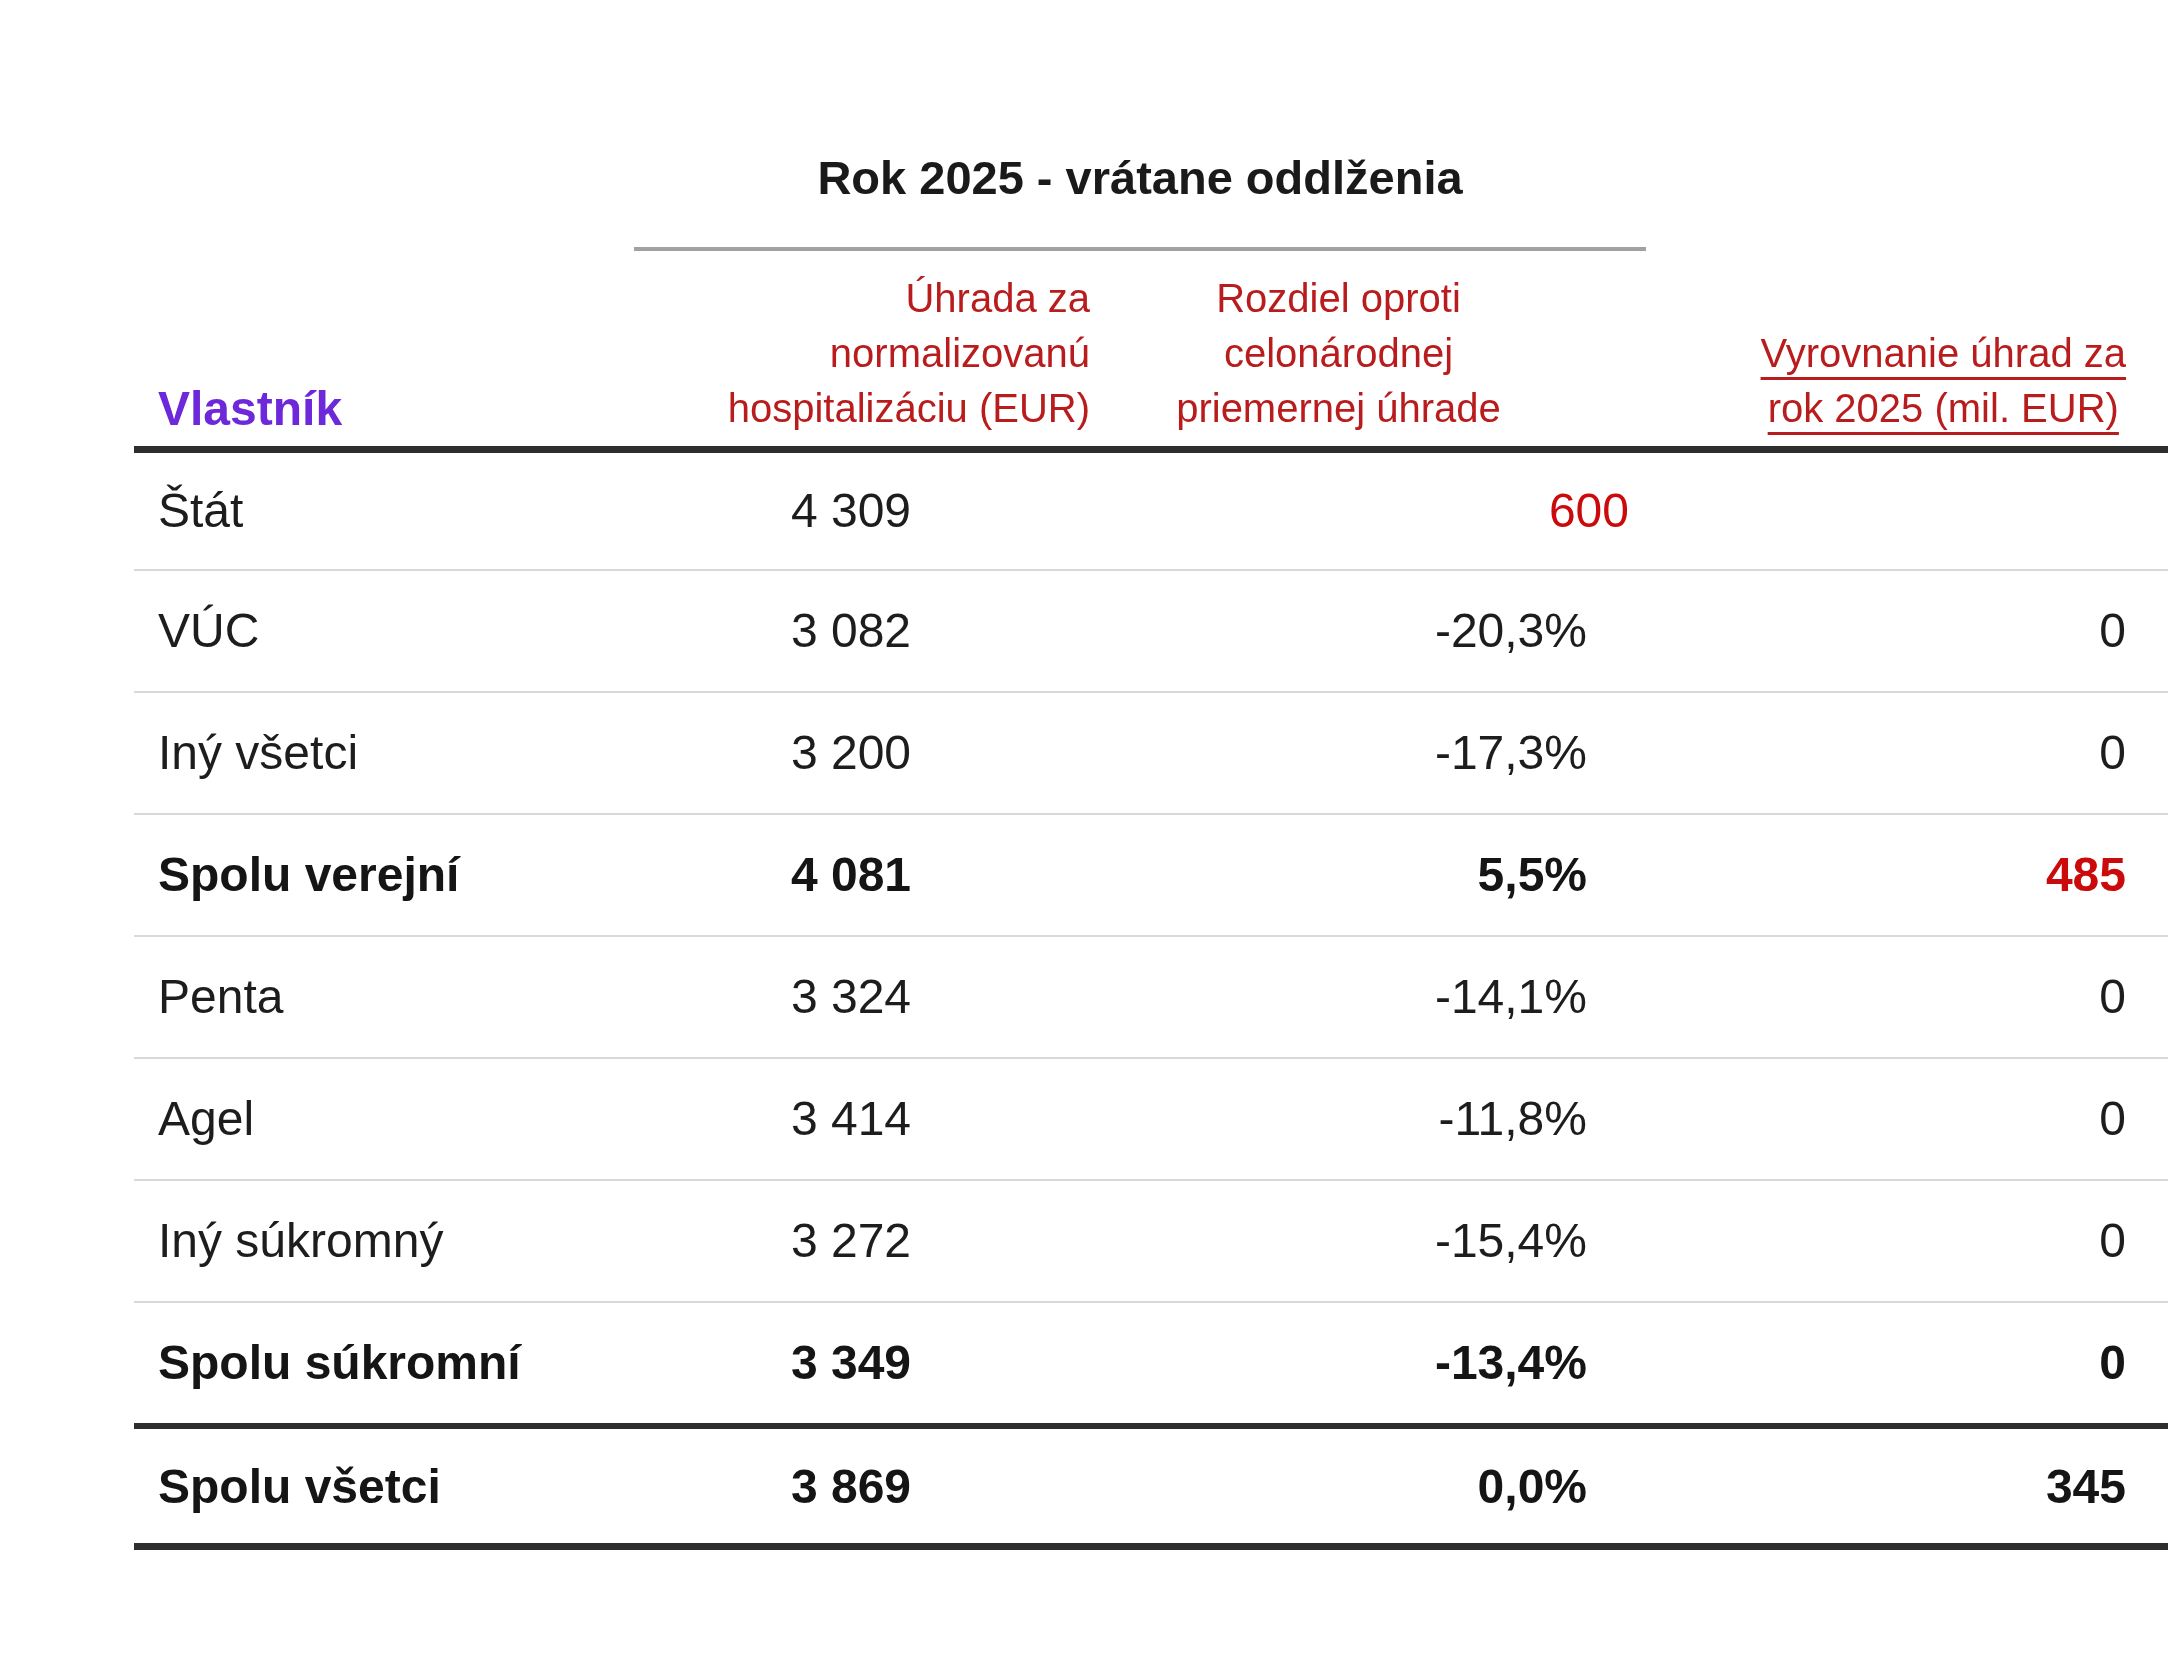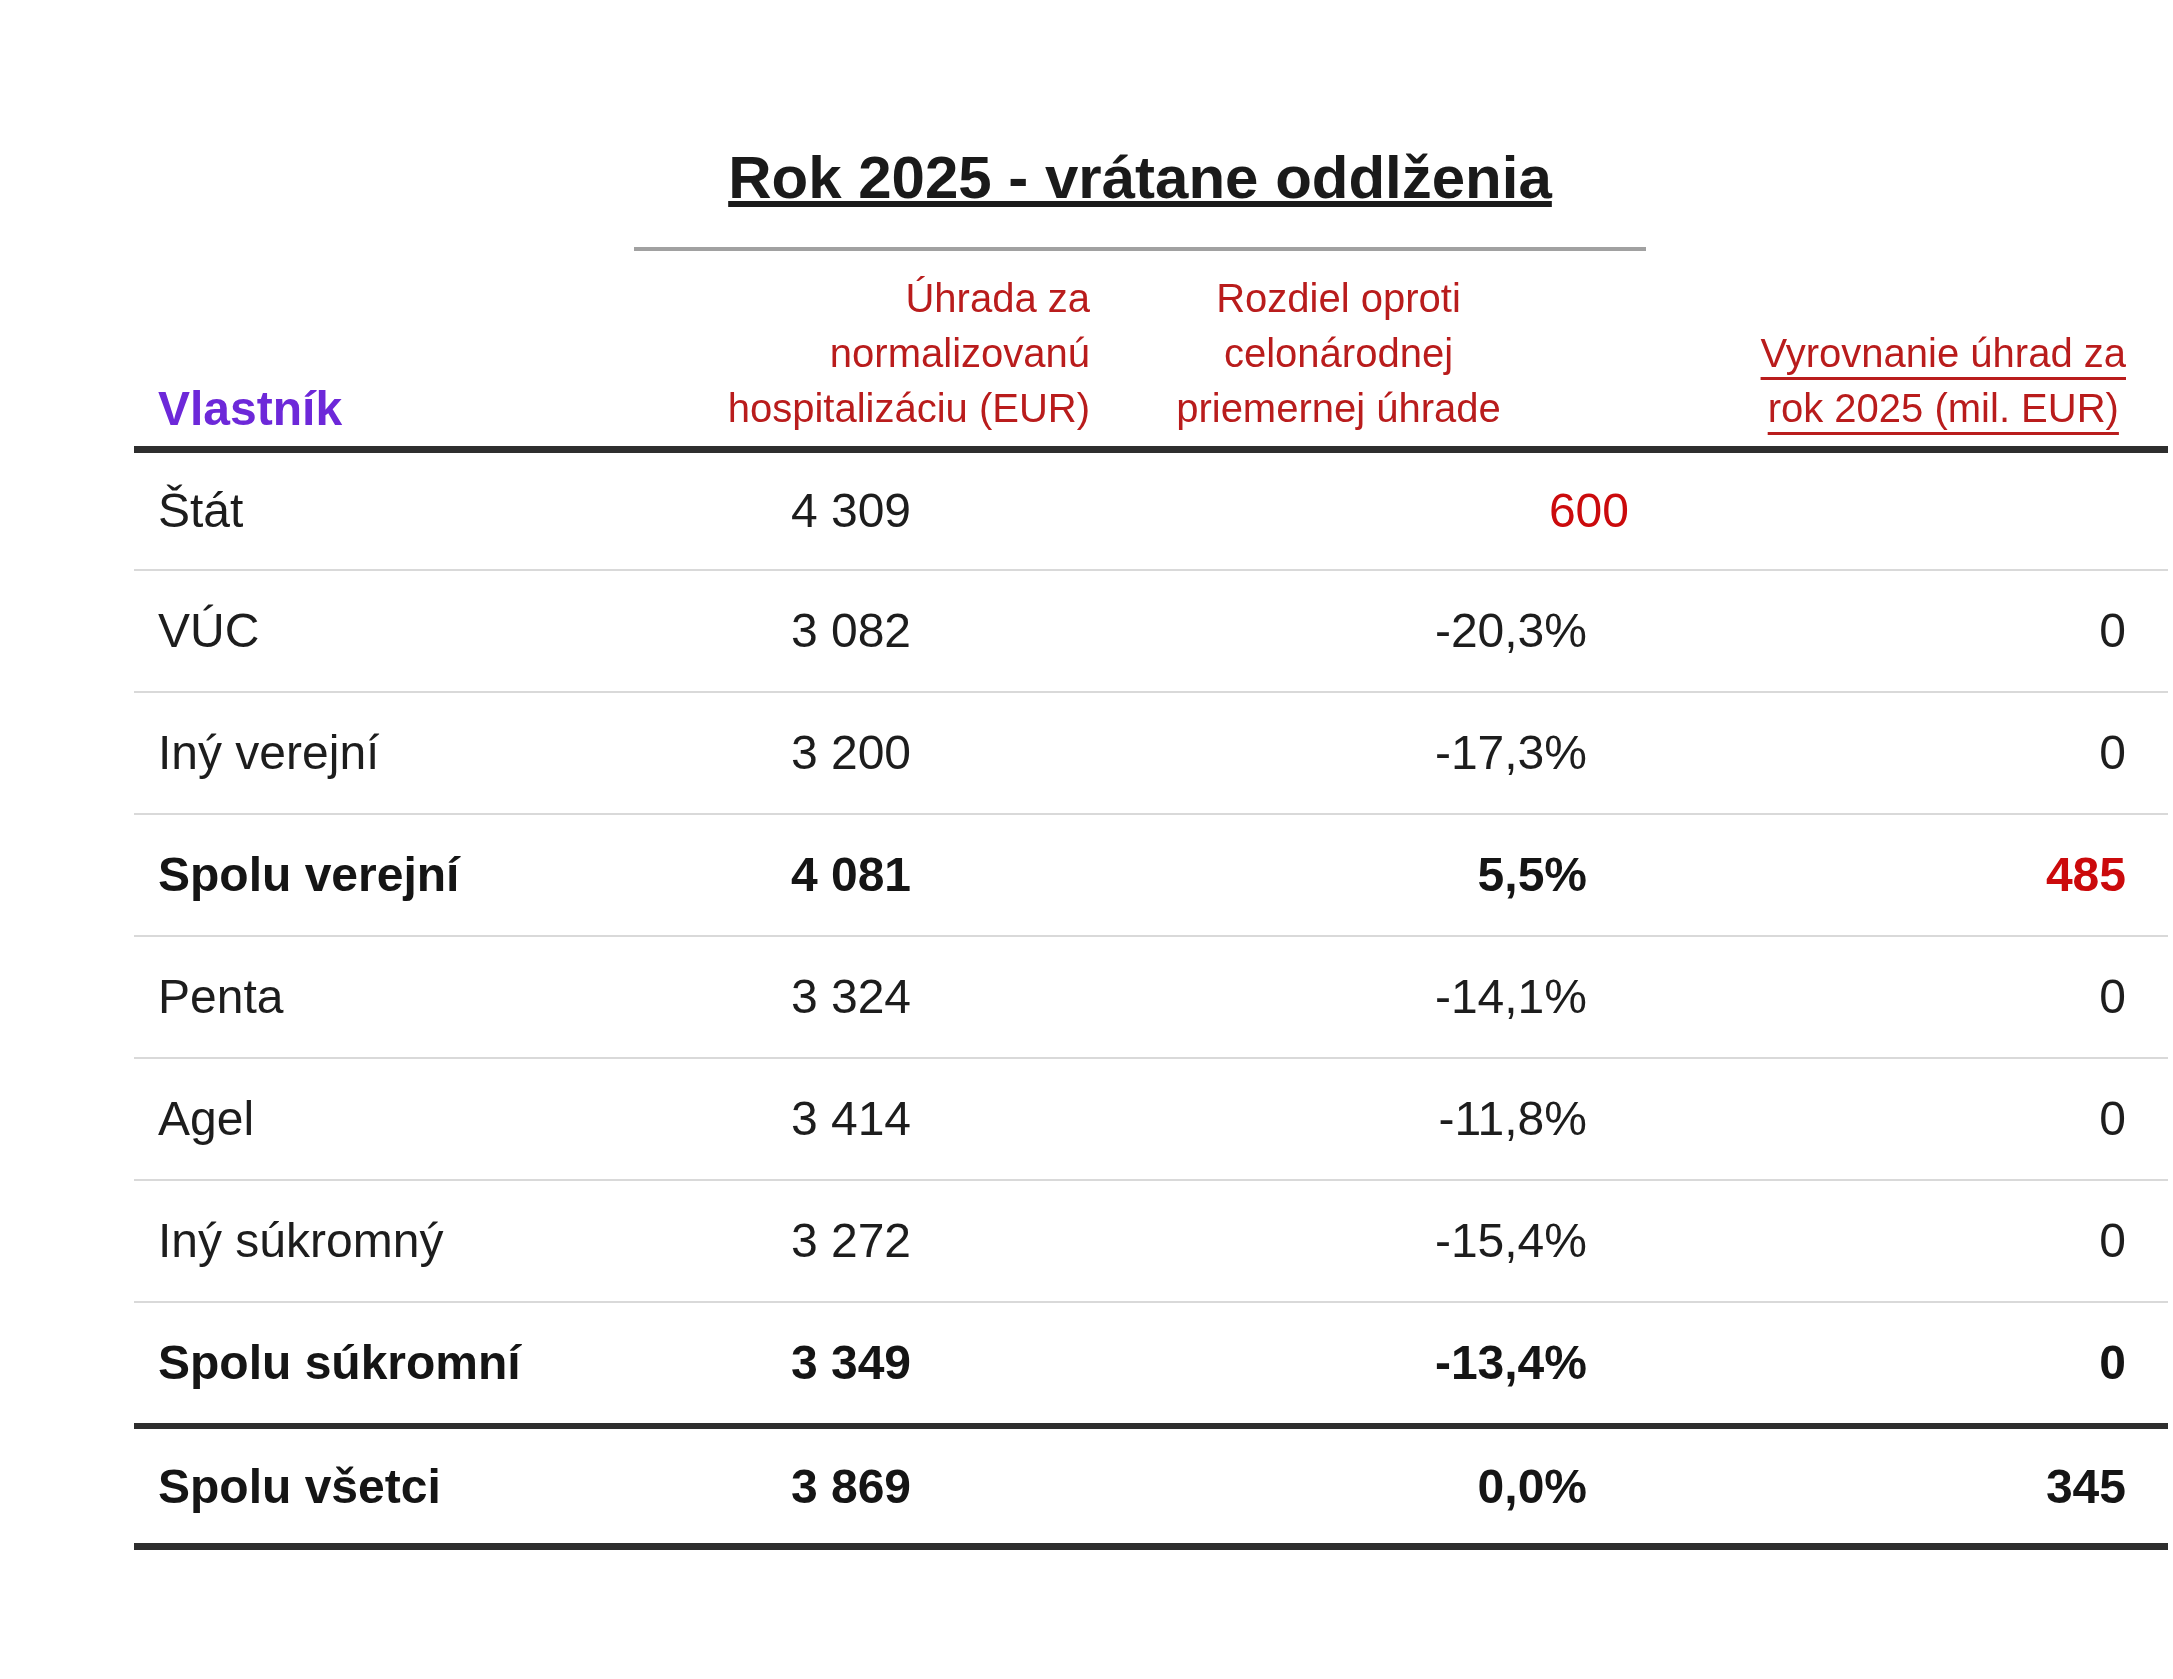--- a/index.html
+++ b/index.html
@@ -2,21 +2,21 @@
 <html><head>
 <meta charset="utf-8">
 <style>
   html,body{margin:0;padding:0;background:#ffffff;}
   .page{
     position:relative;width:2174px;height:1679px;background:#ffffff;overflow:hidden;
     font-family:"Liberation Sans", sans-serif;color:#1d1d1d;
   }
   .table-title{
     position:absolute;left:634px;top:149px;width:1012px;
-    text-align:center;font-size:60px;font-weight:700;color:#1a1a1a;line-height:57px;text-decoration:underline;
+    text-align:center;font-size:47px;font-weight:700;color:#1a1a1a;line-height:57px;
   }
   .title-rule{
     position:absolute;left:634px;top:247px;width:1012px;height:3.8px;background:#a1a1a1;
   }
   .header-row{
     position:absolute;left:134px;top:260px;width:2034px;height:180px;
     display:flex;align-items:flex-end;box-sizing:border-box;
   }
   .hc{box-sizing:border-box;font-size:40px;color:#b91c1c;line-height:55px;padding-bottom:3.8px;}
   .hc.owner{width:478px;padding-left:24px;font-size:48px;font-weight:700;color:#6d28d9;line-height:55px;}
@@ -76,21 +76,21 @@
       <div class="c2">4 309</div>
       <div class="c4 red">600</div>
     </div>
     <div class="row sep">
       <div class="c1">VÚC</div>
       <div class="c2">3 082</div>
       <div class="c3">-20,3%</div>
       <div class="c4">0</div>
     </div>
     <div class="row sep">
-      <div class="c1">Iný verejní</div>
+      <div class="c1">Iný všetci</div>
       <div class="c2">3 200</div>
       <div class="c3">-17,3%</div>
       <div class="c4">0</div>
     </div>
     <div class="row sep bold">
       <div class="c1">Spolu verejní</div>
       <div class="c2">4 081</div>
       <div class="c3">5,5%</div>
       <div class="c4 red">485</div>
     </div>

